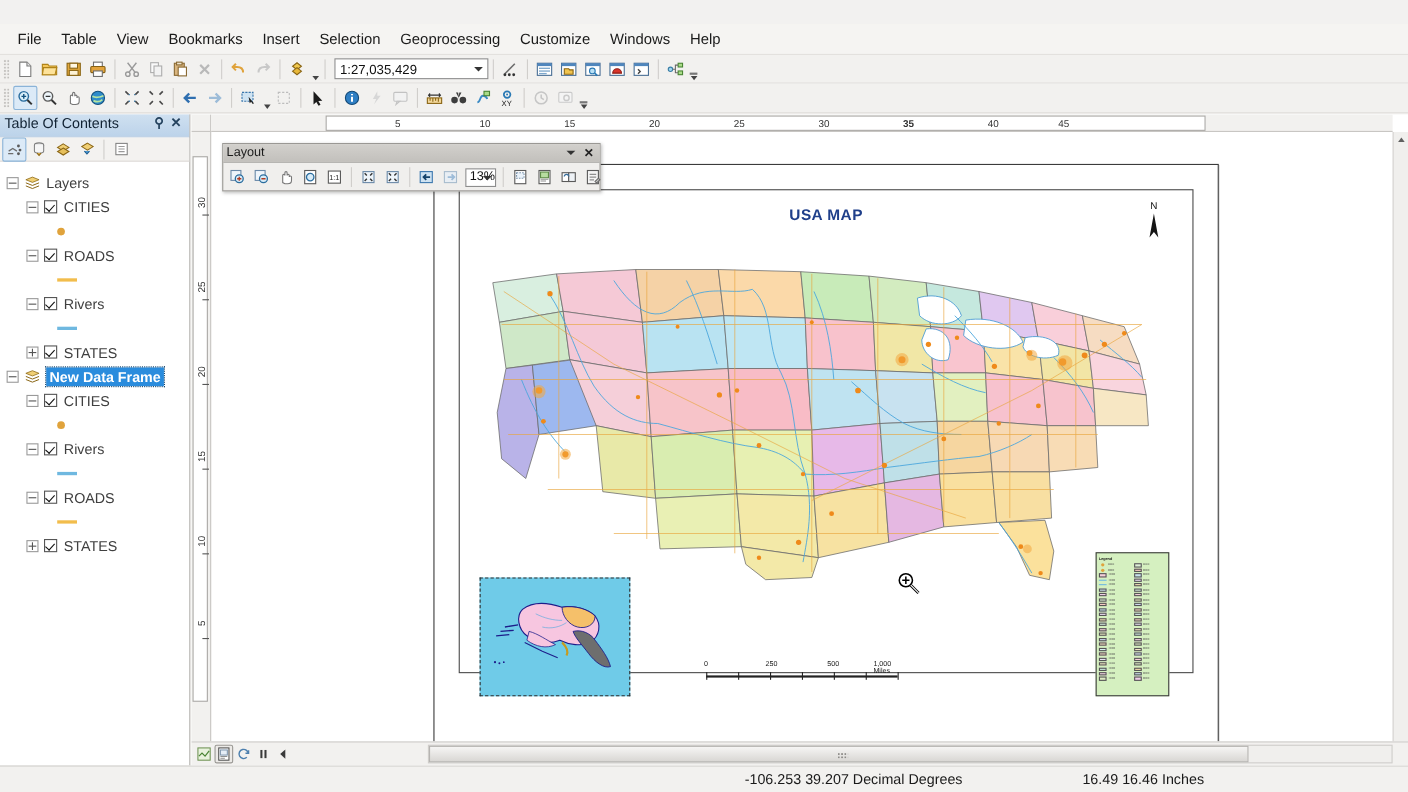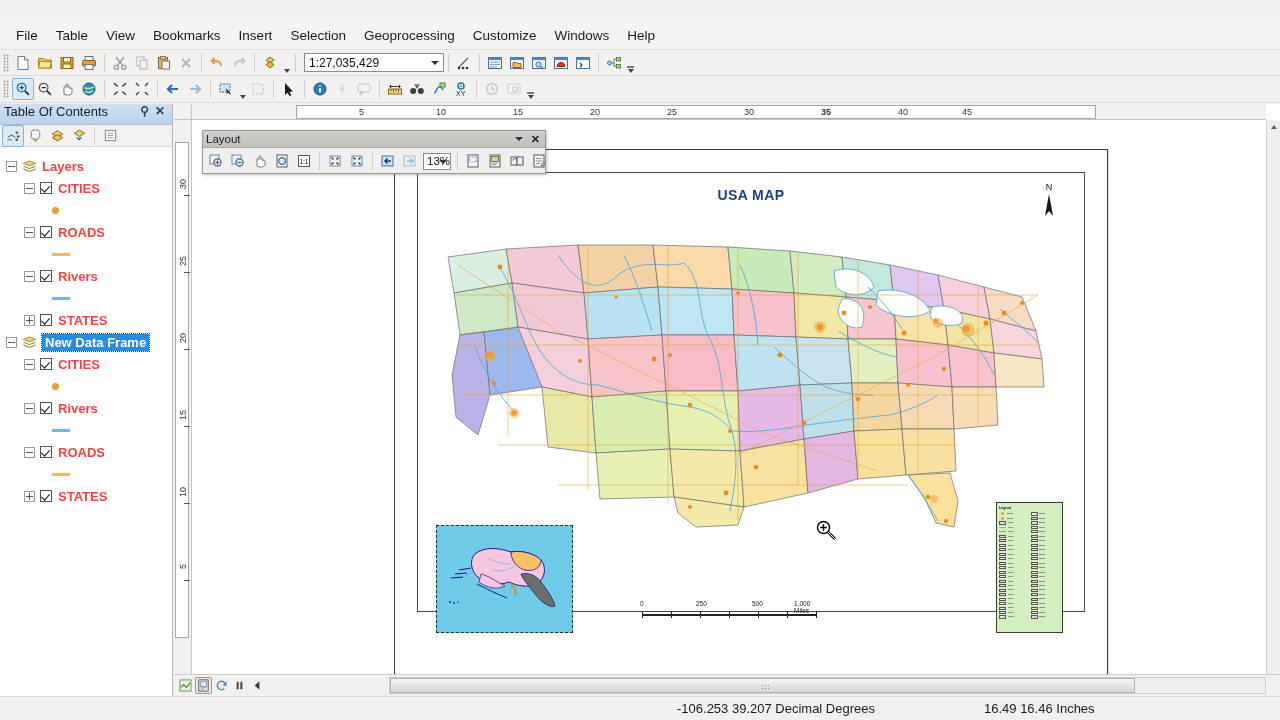--- a/index.html
+++ b/index.html
@@ -128,21 +128,21 @@
   .expander.plus:after { content:""; position:absolute; width:1px; height:7px; background:#555; }
   .chk {
     width:12px; height:12px; border:1px solid #555; background:#fff; flex:none;
     margin-right:6px; position:relative;
   }
   .chk:after{
     content:""; position:absolute; left:2px; top:1px; width:4px; height:7px;
     border:solid #111; border-width:0 1.6px 1.6px 0; transform:rotate(42deg);
   }
   .lyr-icon { width:15px; height:13px; flex:none; margin-right:5px; }
-  .lbl { font-size:13px; color:#ef4444;font-weight:bold; }
+  .lbl { font-size:13px; color:#404040; }
   .lbl.sel {
     background:#2a8cdd; color:#fff; font-weight:bold; padding:1px 3px;
     outline:1px dotted #13456e; outline-offset:0px;
   }
   .symrow { height:22px; display:flex; align-items:center; padding-left:52px; }
   .sym-dot { width:7px; height:7px; border-radius:50%; background:#e0a33c; }
   .sym-line { width:18px; height:3px; background:#f2bd4c; }
 
   .toc-splitter { position:absolute; left:0; top:696px; width:173px; height:1px; background:#cac8c5;}
 

